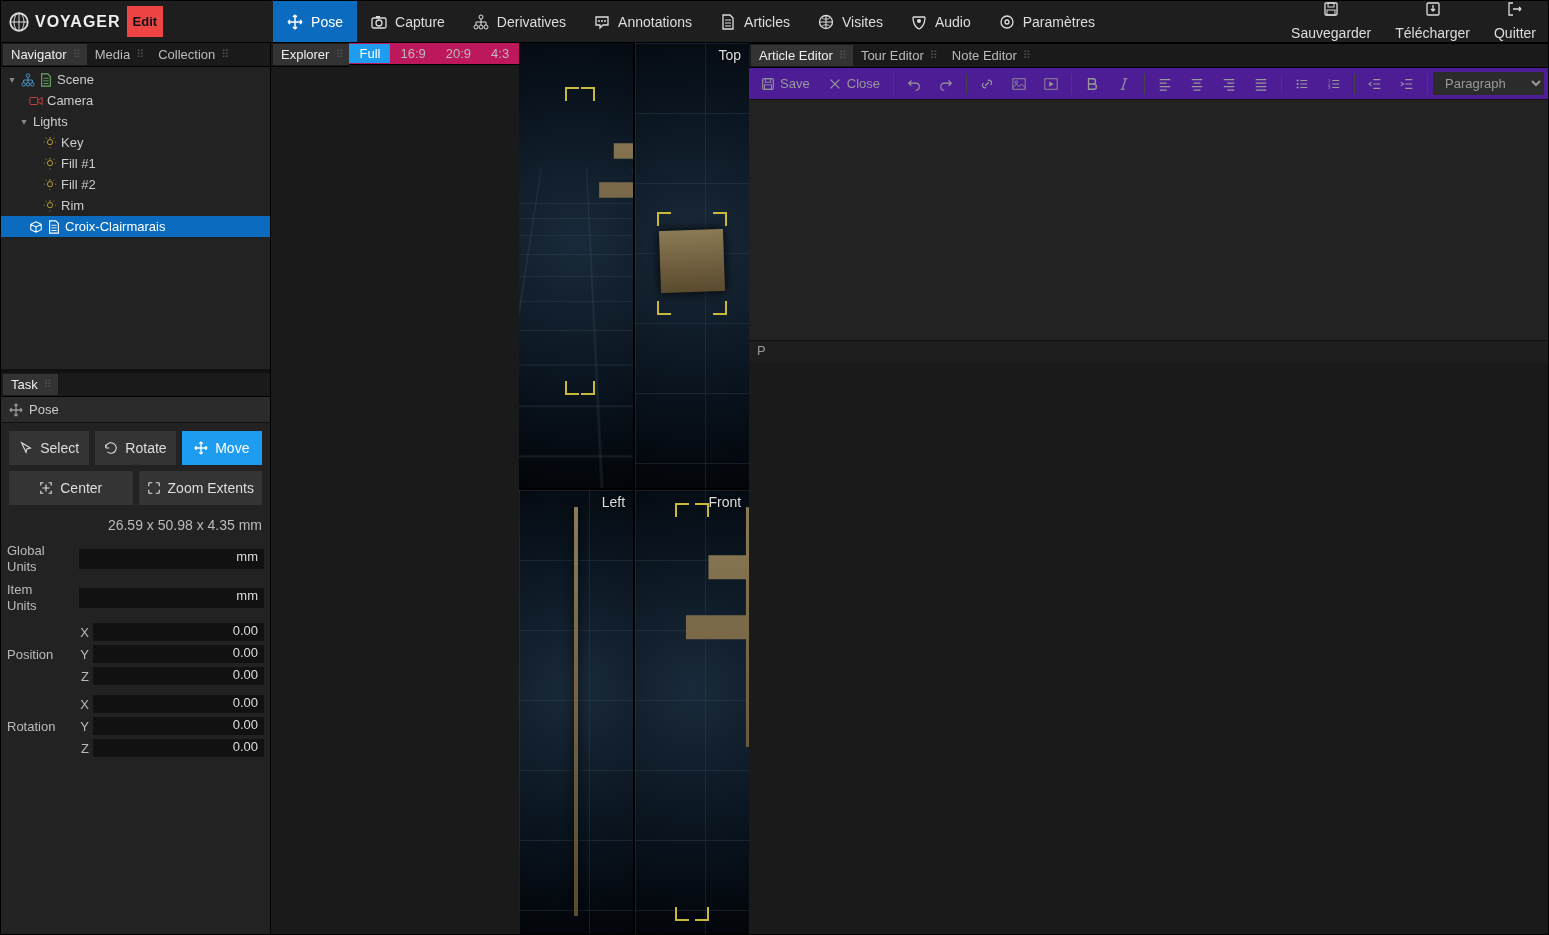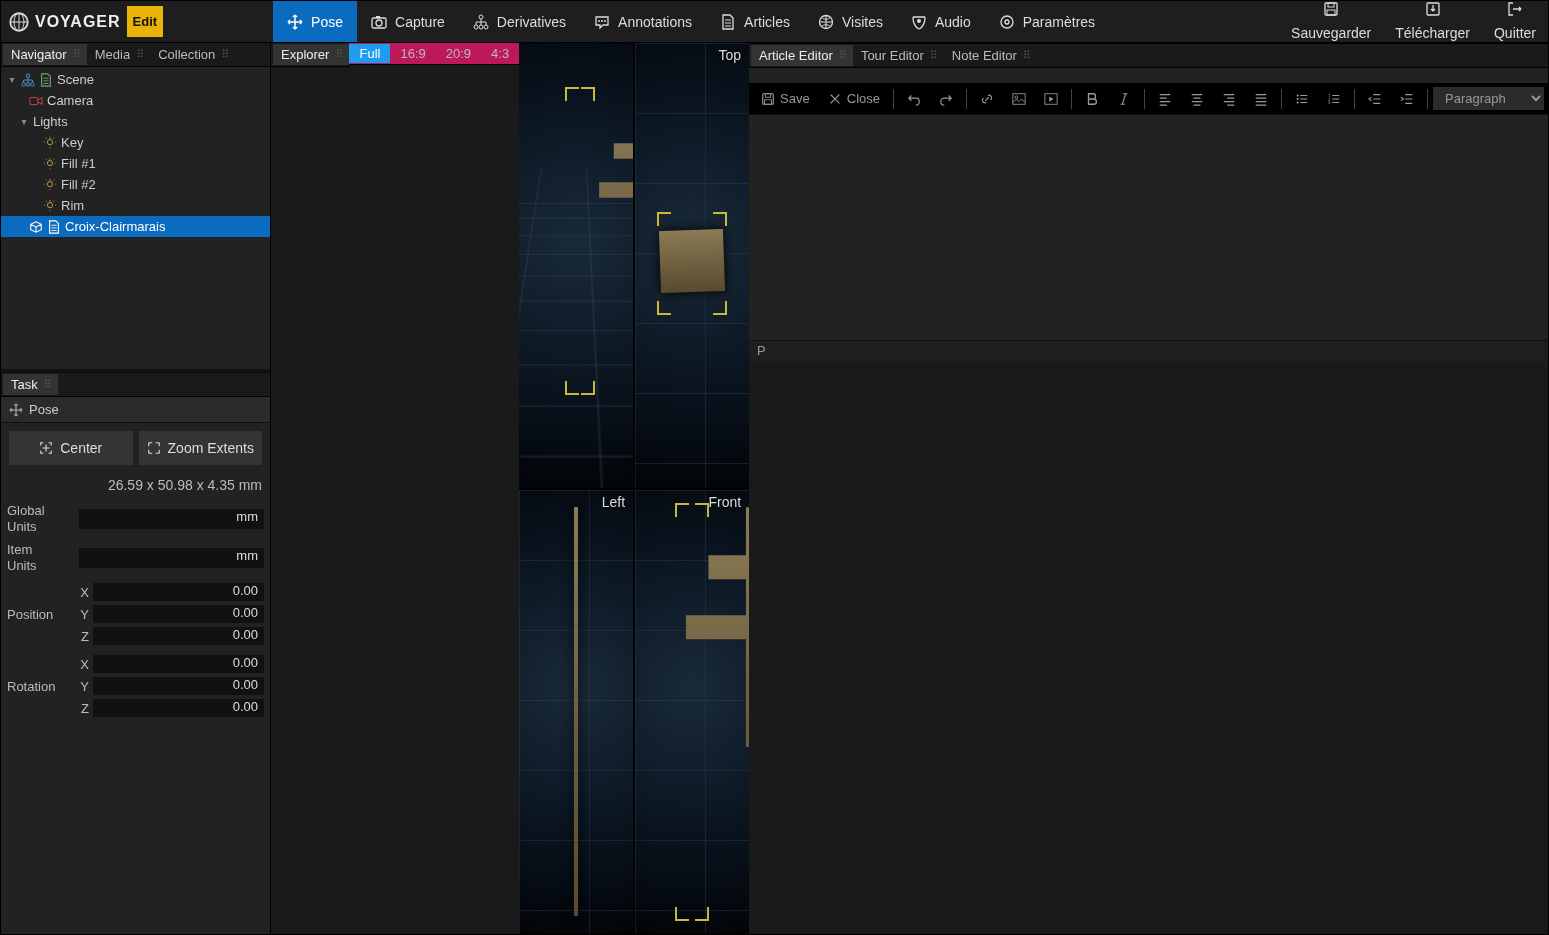--- a/index.html
+++ b/index.html
@@ -26,21 +26,21 @@
   border-bottom: 1px solid #000;
 }
 .logo-block {
   display: flex;
   align-items: center;
   padding: 0 10px 0 8px;
   gap: 6px;
 }
 .logo-text { font-weight: 700; font-size: 16px; letter-spacing: 1px; color: #eee; }
 .edit-badge {
-  background: #eab308;
+  background: #ef4444;
   color: #111;
   font-weight: 700;
   padding: 8px 6px;
   font-size: 13px;
 }
 .menu-group { display: flex; align-items: stretch; }
 .menu-item {
   display: flex;
   align-items: center;
   gap: 8px;
@@ -184,22 +184,22 @@
 }
 .slab {
   position:absolute;
   background:linear-gradient(#8a7a55,#5a4a2e);
   filter:drop-shadow(0 0 6px #000);
 }
 
 
 .bottom-panel { height: 319px; display:flex; flex-direction:column; background:#222; border-top:1px solid #000;}
 .editor-toolbar {
-  height:32px; background:#000000; display:flex; align-items:center; gap:2px;
-  padding:0 4px; border-bottom:1px solid #111;margin-top:15px;
+  height:32px; background:#4c1d95; display:flex; align-items:center; gap:2px;
+  padding:0 4px; border-bottom:1px solid #111;
 }
 .ed-btn {
   display:flex; align-items:center; gap:5px;
   padding:4px 8px; color:#999; cursor:pointer; font-size:13px;
   border:none; background:transparent;
 }
 .ed-sep { width:1px; height:20px; background:#444; margin:0 3px;}
 .ed-select{
   background:#2b2b2b; color:#999; border:none; padding:3px 22px 3px 8px;
   font-size:13px;
@@ -527,20 +527,40 @@
       <div class="task-header">
         <svg class="icon-sm" viewBox="0 0 16 16" style="color:#999">
             <use href="#i-move"></use>
           </svg>
         <span>Pose</span>
       </div>
       <div class="pose-tools">
         <div class="btn-row">
           <button class="tool-btn">
               <svg class="icon-sm" viewBox="0 0 16 16">
+                <use href="#i-cursor"></use>
+              </svg>
+              <span>Select</span>
+            </button>
+          <button class="tool-btn">
+              <svg class="icon-sm" viewBox="0 0 16 16">
+                <use href="#i-rotate"></use>
+              </svg>
+              <span>Rotate</span>
+            </button>
+          <button class="tool-btn active">
+              <svg class="icon-sm" viewBox="0 0 16 16">
+                <use href="#i-move"></use>
+              </svg>
+              <span>Move</span>
+            </button>
+        </div>
+        <div class="btn-row">
+          <button class="tool-btn">
+              <svg class="icon-sm" viewBox="0 0 16 16">
                 <use href="#i-center"></use>
               </svg>
               <span>Center</span>
             </button>
           <button class="tool-btn">
               <svg class="icon-sm" viewBox="0 0 16 16">
                 <use href="#i-extents"></use>
               </svg>
               <span>Zoom Extents</span>
             </button>

